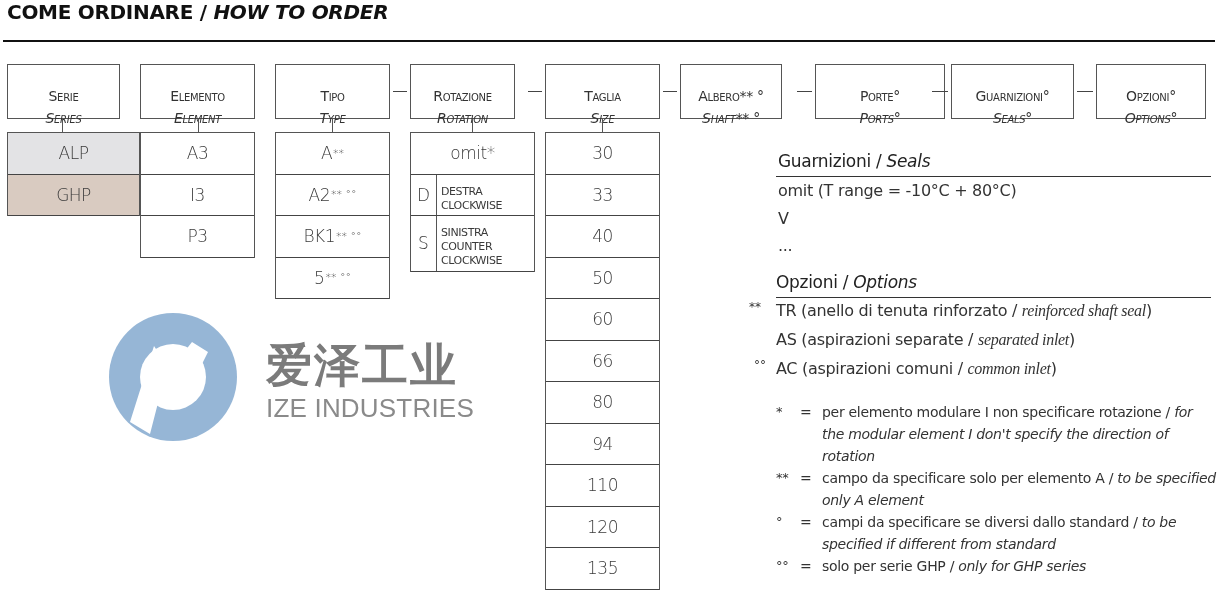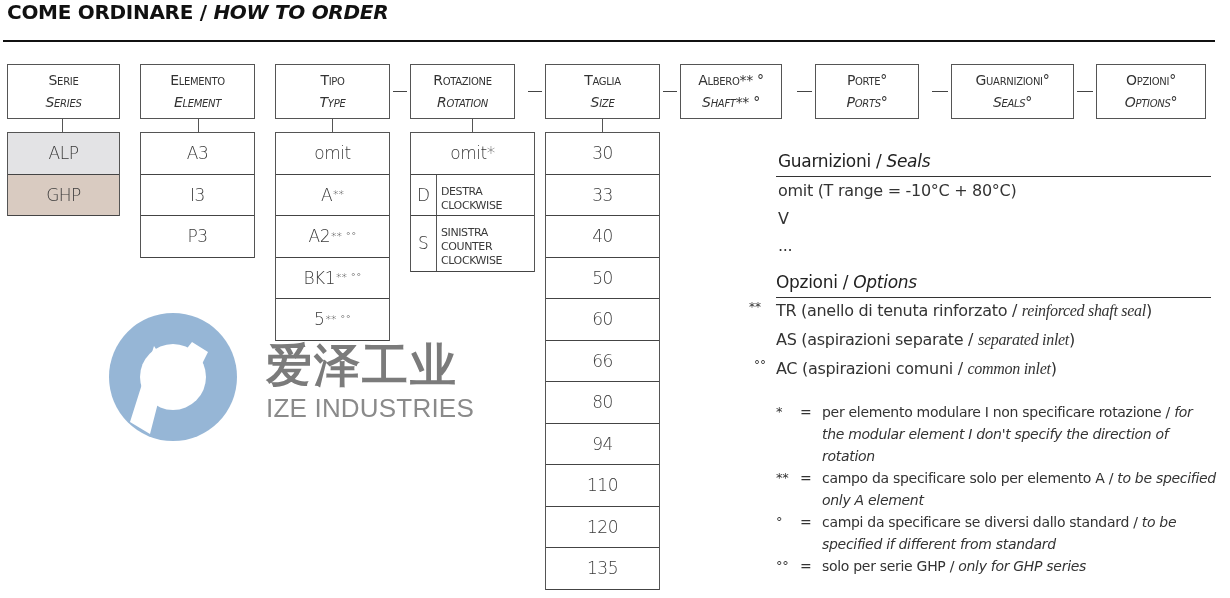--- a/index.html
+++ b/index.html
@@ -3,21 +3,21 @@
 <meta charset="utf-8">
 <style>
   * { box-sizing: border-box; margin: 0; padding: 0; }
   html, body { width: 1230px; height: 598px; background: #ffffff; overflow: hidden; }
   body { position: relative; font-family: "DejaVu Sans", sans-serif; color: #3a3a3a; }
 
   .title { position: absolute; left: 7px; top: 0; font-family: "DejaVu Sans", sans-serif; font-weight: bold; font-size: 20px; color: #111; letter-spacing: -0.3px; }
   .title .it { font-style: italic; }
   .rule { position: absolute; left: 3px; top: 40px; width: 1212px; height: 2px; background: #111; }
 
-  .hbox { position: absolute; top: 64px; height: 55px; border: 1px solid #555; background: #fff; text-align: center; font-size: 14px; line-height: 22px; padding-top: 4px; color: #333; font-variant: small-caps; letter-spacing: -0.3px; }
+  .hbox { position: absolute; top: 64px; height: 55px; border: 1px solid #555; background: #fff; text-align: center; font-size: 14px; line-height: 22px; padding-top: 20px; color: #333; font-variant: small-caps; letter-spacing: -0.3px; }
   .hbox .en { font-style: italic; }
   .dash { position: absolute; top: 91px; height: 1px; background: #444; }
   .vline { position: absolute; width: 1px; background: #555; top: 119px; height: 13px; }
 
   .col { position: absolute; top: 132px; border-left: 1px solid #555; border-right: 1px solid #555; border-top: 1px solid #555; }
   .cell { height: 41.5px; border-bottom: 1.5px solid #444; display: flex; align-items: center; justify-content: center; font-size: 17px; color: #3a3a3a; font-family: "DejaVu Sans", sans-serif; letter-spacing: -0.5px; font-weight: 300; }
   .cell.alp { background: #e3e3e5; }
   .cell.ghp { background: #d9cbc1; }
   .sup { font-size: 11px; vertical-align: 5px; margin-left: 1px; letter-spacing: 0; }
 
@@ -66,21 +66,21 @@
     <div class="en">Rotation</div>
   </div>
 <div class="hbox" style="left:545px;width:115px;">
     <div>Taglia</div>
     <div class="en">Size</div>
   </div>
 <div class="hbox" style="left:680px;width:102px;">
     <div>Albero** °</div>
     <div class="en">Shaft** °</div>
   </div>
-<div class="hbox" style="left:815px;width:104px;">
+<div class="hbox" style="left:815px;width:130px;">
     <div>Porte°</div>
     <div class="en">Ports°</div>
   </div>
 <div class="hbox" style="left:951px;width:123px;">
     <div>Guarnizioni°</div>
     <div class="en">Seals°</div>
   </div>
 <div class="hbox" style="left:1096px;width:110px;">
     <div>Opzioni°</div>
     <div class="en">Options°</div>
@@ -92,35 +92,32 @@
 <div class="dash" style="left:797px;width:15px;"></div>
 <div class="dash" style="left:932px;width:16px;"></div>
 <div class="dash" style="left:1077px;width:16px;"></div>
 
 <div class="vline" style="left:62px;"></div>
 <div class="vline" style="left:198px;"></div>
 <div class="vline" style="left:332px;"></div>
 <div class="vline" style="left:472px;"></div>
 <div class="vline" style="left:602px;"></div>
 
-<div class="col" style="left:7px;width:113px;">
+<div class="col" style="left:7px;width:133px;">
   <div class="cell alp">ALP</div>
   <div class="cell ghp">GHP</div>
 </div>
 
 <div class="col" style="left:140px;width:115px;">
   <div class="cell">A3</div>
   <div class="cell">I3</div>
   <div class="cell">P3</div>
 </div>
 
 <div class="col" style="left:275px;width:115px;">
-  <div class="cell">
-      <span>omit</span>
-    </div>
   <div class="cell">
       <span>A</span>
       <span class="sup">**</span>
     </div>
   <div class="cell">
       <span>A2</span>
       <span class="sup">** °°</span>
     </div>
   <div class="cell">
       <span>BK1</span>

